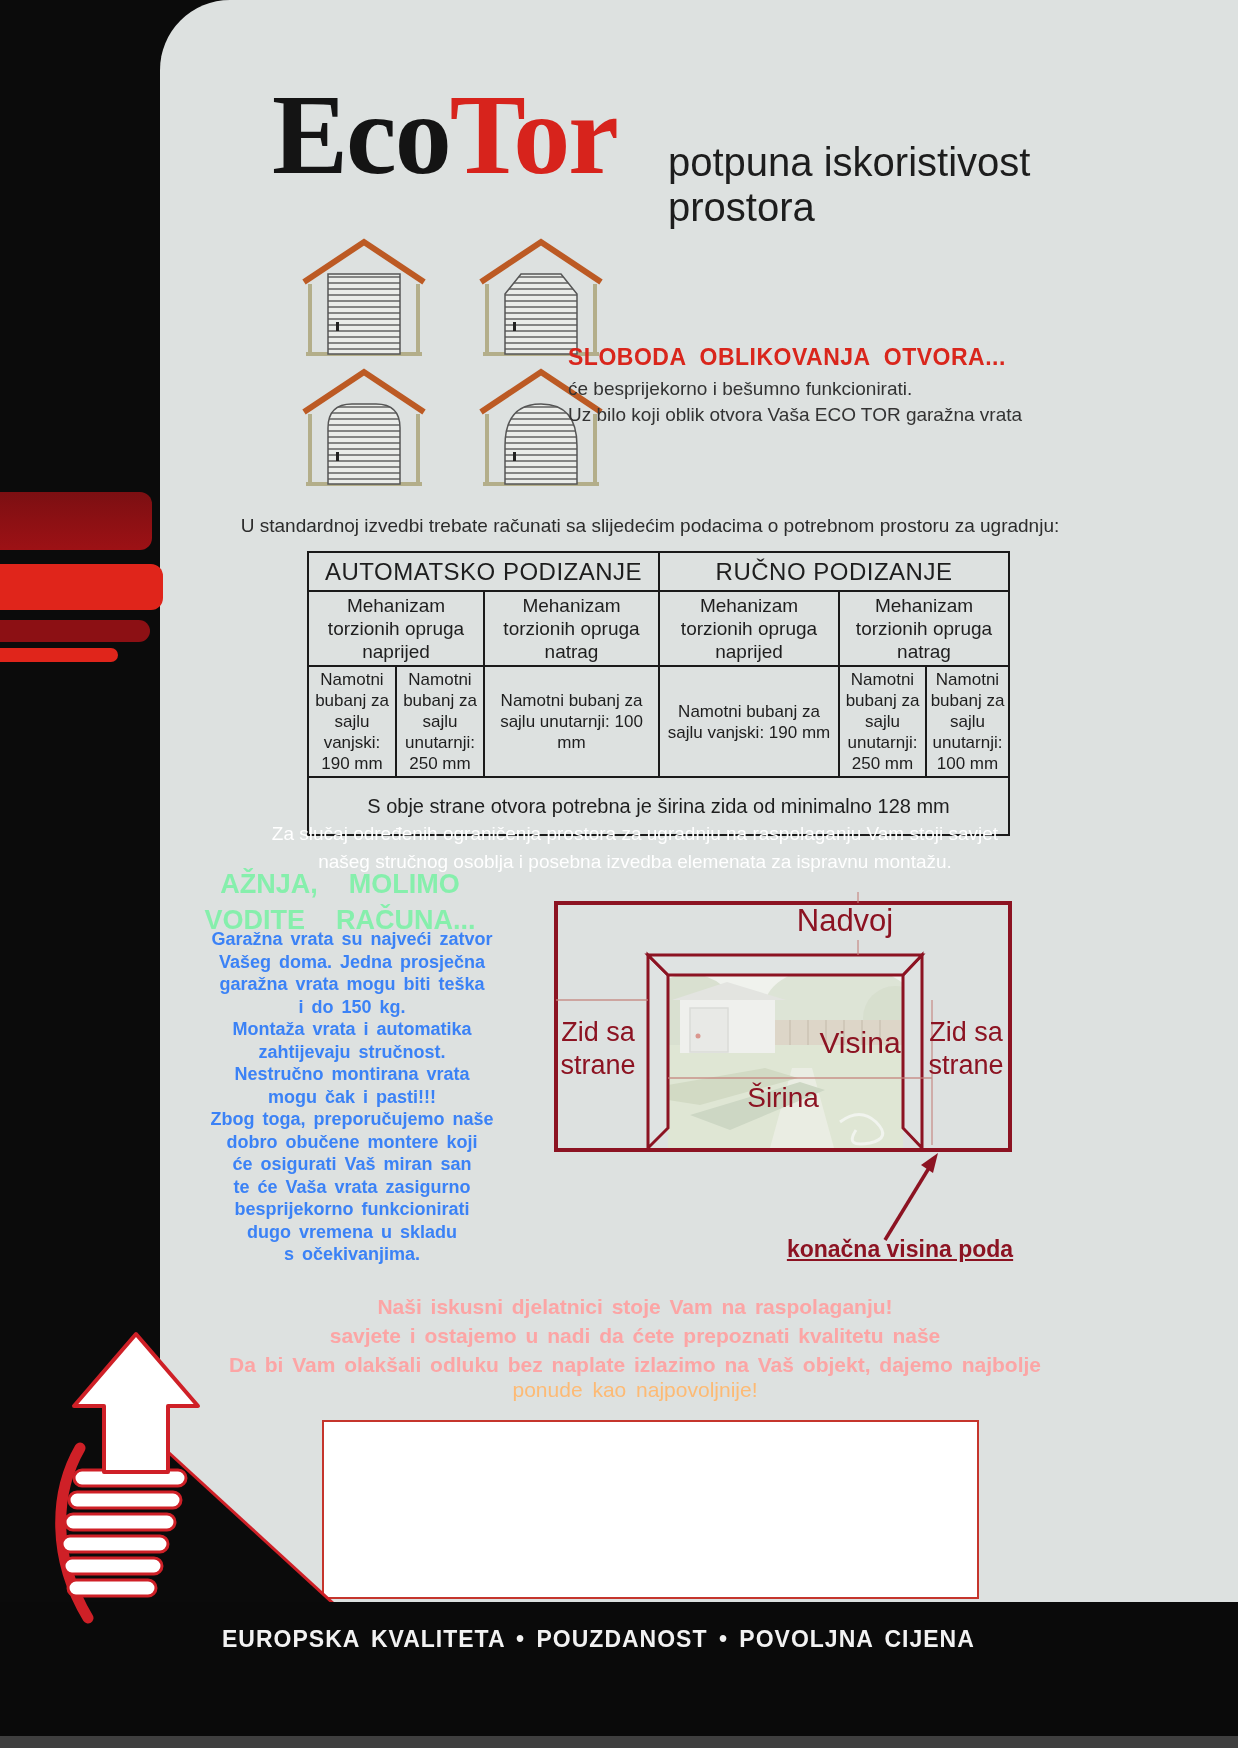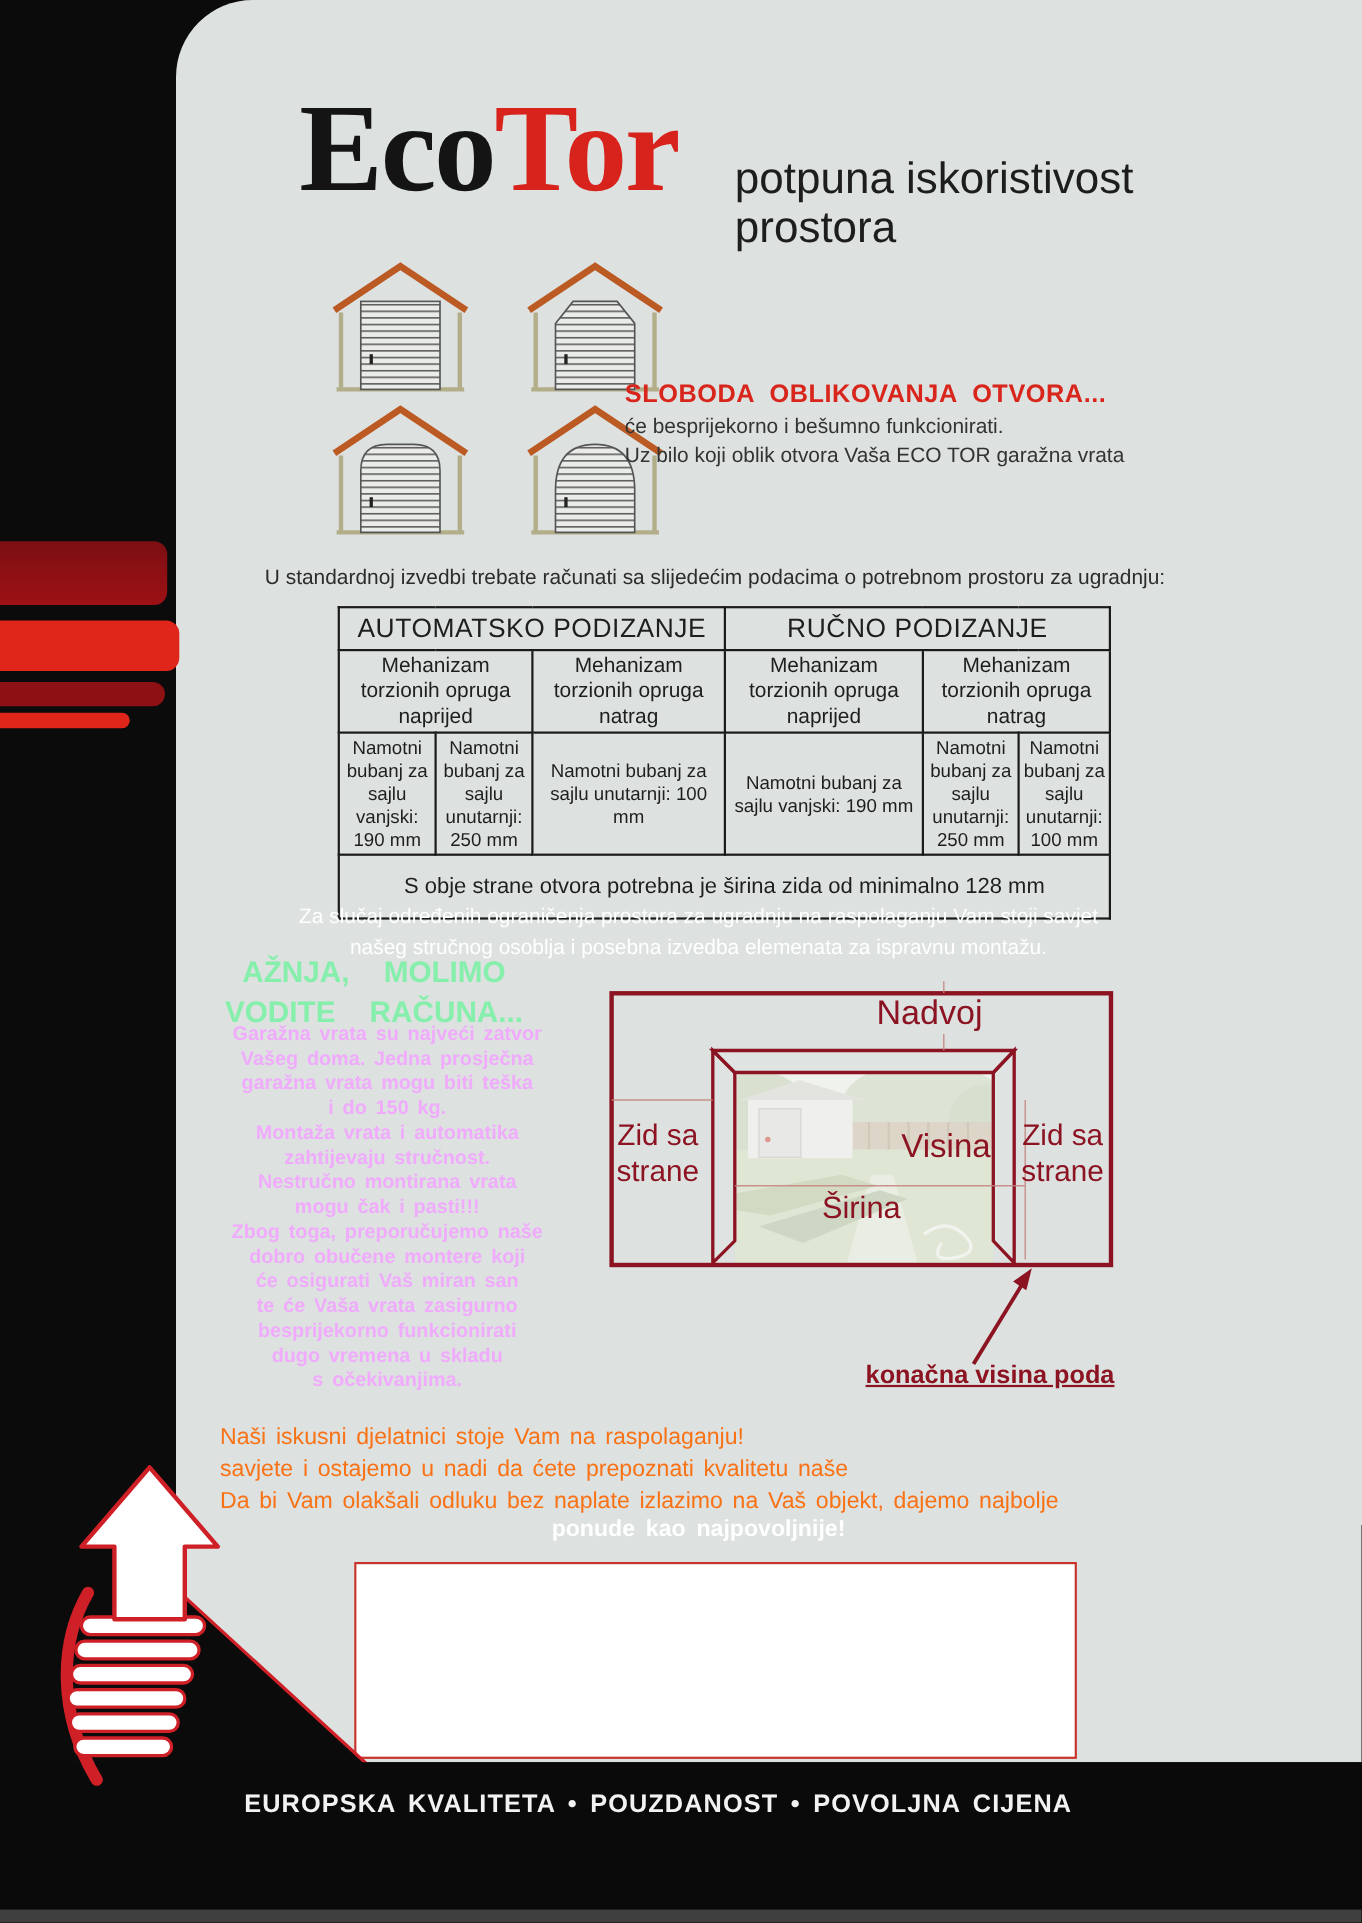--- a/index.html
+++ b/index.html
@@ -31,35 +31,35 @@
   td.h{font-size:24px;height:33px;letter-spacing:.5px;}
   td.sub{font-size:19px;line-height:23px;height:68px;}
   td.cell{font-size:17px;line-height:21px;height:102px;}
   td.foot{font-size:20px;height:52px;}
   .spacenote{left:180px;top:820px;width:910px;text-align:center;font-size:19px;
              line-height:28px;color:#ffffff;}
   
   .warn-h{left:190px;top:866px;width:300px;text-align:center;font-size:27px;line-height:36px;
           font-weight:bold;color:#86efac;word-spacing:8px;white-space:pre;}
   .warn-b{left:178px;top:928px;width:348px;text-align:center;font-size:18px;line-height:22.5px;
-          font-weight:bold;color:#f0abfc;word-spacing:3px;}
+          font-weight:bold;color:#3b82f6;word-spacing:3px;}
   
   .dlabel{color:#8c1322;text-align:center;}
   .nadvoj{left:770px;top:903px;width:150px;font-size:31px;}
   .zidl{left:548px;top:1016px;width:100px;font-size:27px;line-height:33px;}
   .zidr{left:916px;top:1016px;width:100px;font-size:27px;line-height:33px;}
   .visina{left:800px;top:1026px;width:120px;font-size:30px;}
   .sirina{left:723px;top:1082px;width:120px;font-size:28px;}
   .floorlbl{left:775px;top:1236px;width:250px;font-size:23px;font-weight:bold;
             text-decoration:underline;}
   
-  .closing{left:200px;top:1292px;width:870px;text-align:left;font-size:21px;line-height:29px;
-           font-weight:normal;color:#f97316;word-spacing:3px;}
+  .closing{left:200px;top:1292px;width:870px;text-align:center;font-size:21px;line-height:29px;
+           font-weight:bold;color:#fca5a5;word-spacing:3px;}
   .highlight{left:200px;top:1378px;width:870px;text-align:center;font-size:21px;
-             font-weight:bold;color:#ffffff;word-spacing:4px;}
+             font-weight:normal;color:#fdba74;word-spacing:4px;}
   .contact{left:322px;top:1420px;width:653px;height:175px;background:#fff;
            border:2px solid #c5352c;}
   
   .bar{left:0;top:1602px;width:1238px;height:134px;background:#0a0a0a;}
   .slogan{left:222px;top:1626px;font-size:23px;font-weight:bold;color:#f2f2f2;
           letter-spacing:1px;word-spacing:4px;}
   .bstrip{left:0;top:1736px;width:1238px;height:12px;background:#3f3f3f;}
 </style>
 </head>
 <body>

